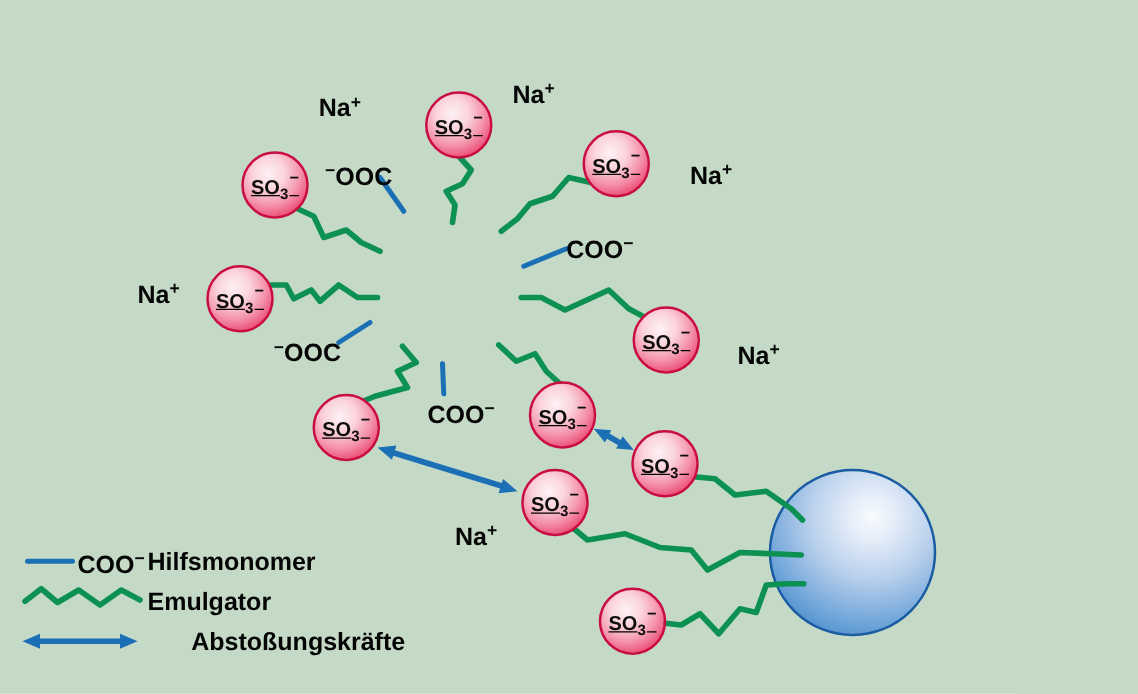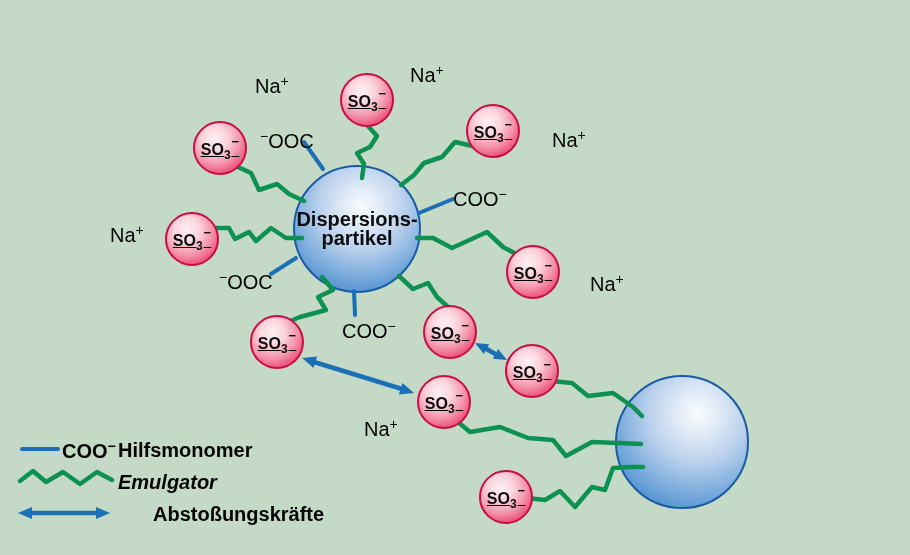--- a/index.html
+++ b/index.html
@@ -28,43 +28,37 @@
     position:absolute;width:50px;height:50px;border-radius:50%;
     border:2px solid #c90d43;z-index:3;
     background:radial-gradient(circle at 40% 32%, #fdf1f4 0%, #fbd4dd 28%, #f493ab 56%, #ea4570 82%, #df1a50 100%);
     display:flex;align-items:center;justify-content:center;text-decoration:underline;
   }
   .so3-text{font-weight:bold;font-size:16px;color:#0d0d0d;white-space:nowrap;line-height:1;}
   .so3-text sub{font-size:12px;vertical-align:-4px;}
   .so3-text sup{font-size:13px;vertical-align:9px;margin-left:1px;}
   
   .ion-label,.chem-label{
-    position:absolute;font-weight:normal;font-size:20px;color:#050505;
+    position:absolute;font-weight:bold;font-size:20px;color:#050505;
     white-space:nowrap;z-index:4;line-height:1;
   }
   .ion-label sup,.chem-label sup{font-size:14px;vertical-align:7px;}
   
   .legend-label{
     position:absolute;font-weight:bold;font-size:20px;color:#050505;
     white-space:nowrap;z-index:4;line-height:1;
   }
   .legend-label sup{font-size:14px;vertical-align:7px;}
   svg.overlay{position:absolute;left:0;top:0;z-index:2;pointer-events:none;}
 </style>
 </head>
 <body>
 
 <div class="stage">
 
-  <div class="sphere main">
-    <div class="sphere-label">
-      <div>Dispersions-</div>
-      <div>partikel</div>
-    </div>
-  </div>
   <div class="sphere secondary"></div>
 
   <svg class="overlay" width="910" height="555" viewBox="0 0 910 555">
     <g stroke="#1a6fb5" stroke-width="4" fill="none" stroke-linecap="round">
       <path d="M323 169 L304 142"></path>
       <path d="M419 213 L453 199"></path>
       <path d="M296 258 L271 274"></path>
       <path d="M354 291 L355 315"></path>
     </g>
     <g stroke="#0d9152" stroke-width="4.5" fill="none" stroke-linecap="round" stroke-linejoin="round">
@@ -139,17 +133,17 @@
   <div class="ion-label" style="left:364px;top:417px;"><span>Na</span><sup>+</sup></div>
 
   <div class="chem-label" style="left:260px;top:129px;"><sup>−</sup><span>OOC</span></div>
   <div class="chem-label" style="left:453px;top:187px;"><span>COO</span><sup>−</sup></div>
   <div class="chem-label" style="left:219px;top:270px;"><sup>−</sup><span>OOC</span></div>
   <div class="chem-label" style="left:342px;top:319px;"><span>COO</span><sup>−</sup></div>
 
   <div>
     <div class="legend-label" style="left:62px;top:439px;"><span>COO</span><sup>−</sup></div>
     <div class="legend-label" style="left:118px;top:440px;">Hilfsmonomer</div>
-    <div class="legend-label" style="left:118px;top:472px;font-style:italic;">Emulgator</div>
+    <div class="legend-label" style="left:118px;top:472px;">Emulgator</div>
     <div class="legend-label" style="left:120px;top:504px;margin-left:33px;">Abstoßungskräfte</div>
   </div>
 
 </div>
 
 </body></html>

